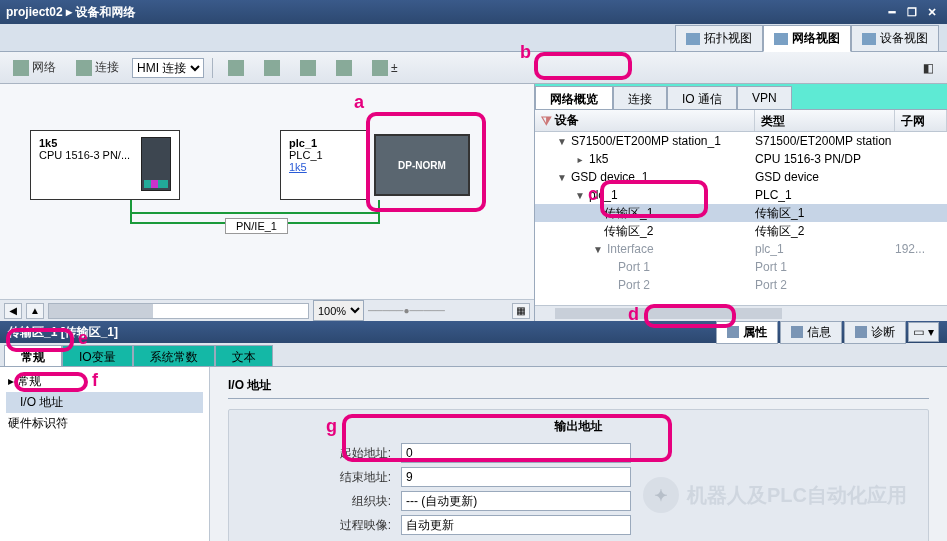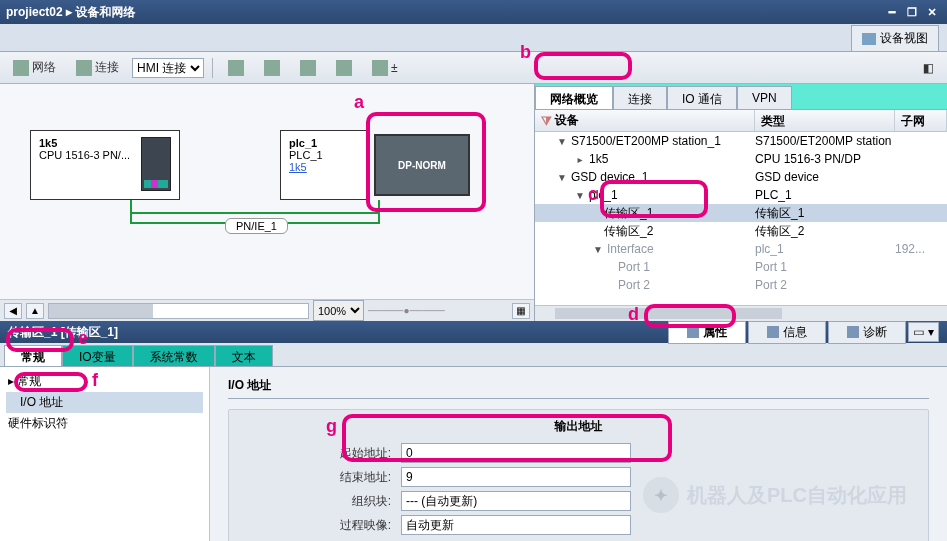--- a/index.html
+++ b/index.html
@@ -55,21 +55,21 @@
 .tw{ width:12px; text-align:center; color:#555; font-size:10px; display:inline-block;}
 .trow.sel { background:#c6d4e6; }
 .trow.grey { color:#9099a5; }
 .rp-scroll{ height:16px; background:#e4e9f0; border-top:1px solid #bcc6d2; position:relative;}
 .rp-scroll::after{content:"";position:absolute;left:20px;top:2px;bottom:2px;width:55%;background:#c8cfd9;}
 
 
 .sel-title { height:22px; background:linear-gradient(#3a5a8a,#2c4870); color:#fff; display:flex; align-items:center; padding:0 8px; font-weight:bold; }
 .sel-title .spacer{flex:1;}
 .prop-tabs { display:flex; gap:2px; align-items:center; }
-.ptab { background:#e8edf3; border:1px solid #9aa9bc; padding:2px 18px; color:#000; font-size:12px; display:flex; align-items:center; gap:4px; font-weight:normal; }
+.ptab { background:#e8edf3; border:1px solid #9aa9bc; padding:2px 10px; color:#000; font-size:12px; display:flex; align-items:center; gap:4px; font-weight:normal; }
 .ptab.active { background:#fff; font-weight:bold; }
 .picon{ width:12px;height:12px; background:#7a95b5; display:inline-block;}
 .lower-tabs { height:24px; background:#dfe5ed; display:flex; border-bottom:1px solid #9aa9bc; padding-left:4px; }
 .ltab { padding:3px 16px; border:1px solid #9aa9bc; background:#14b8a6; margin-top:2px; border-bottom:none; font-size:12px; }
 .ltab.active { background:#fff; font-weight:bold; }
 .lower-body { display:flex; height: 186px; background:#eef1f5; }
 .lnav { width:210px; background:#fff; border-right:1px solid #bcc6d2; padding:4px 6px; }
 .lnav-item { padding:2px 2px; cursor:pointer; }
 .lnav-item.sub { padding-left:14px; }
 .lnav-item.sel { background:#cddaea; }
@@ -90,20 +90,28 @@
   <span>projiect02  ▸  设备和网络</span>
   <span class="spacer"></span>
   <span class="winbtn">━</span>
   <span class="winbtn">❐</span>
   <span class="winbtn">✕</span>
 </div>
 
 <div class="toptabs">
   <div class="toptab">
       <span class="ticon"></span>
+      <span>拓扑视图</span>
+    </div>
+  <div class="toptab active">
+      <span class="ticon"></span>
+      <span>网络视图</span>
+    </div>
+  <div class="toptab">
+      <span class="ticon"></span>
       <span>设备视图</span>
     </div>
 </div>
 
 <div class="toolbar">
   <div class="tb-btn">
       <span class="tbicon"></span>
       <span>网络</span>
     </div>
   <div class="tb-btn">
@@ -143,21 +151,21 @@
         <span>PLC_1</span><br>
         <span class="link1k5">1k5</span>
       </div>
       <div class="dp-norm" style="left:374px; top:40px;">
           <span>DP-NORM</span>
         </div>
       <div class="netline" style="left:130px; top:106px; width:250px;"></div>
       <div style="position:absolute;left:130px;top:106px;width:2px;height:24px;background:#1a9a3a;"></div>
       <div style="position:absolute;left:378px;top:106px;width:2px;height:24px;background:#1a9a3a;"></div>
       <div style="position:absolute;left:130px;top:128px;width:250px;height:2px;background:#1a9a3a;"></div>
-      <div class="netlabel" style="left:225px; top:124px;border-radius:6px;">PN/IE_1</div>
+      <div class="netlabel" style="left:225px; top:124px;">PN/IE_1</div>
 
       <div class="hl-red" style="left:366px; top:18px; width:120px; height:100px;"></div>
     </div>
     <div class="scroll-row">
       <span class="sbtn">◀</span>
       <span class="sbtn">▲</span>
       <div class="hscroll"></div>
       <select class="zoom-sel"><option>100%</option></select>
       <span style="flex:0 0 140px; font-size:10px; color:#888;">─────●─────</span>
       <span class="sbtn">▦</span>

